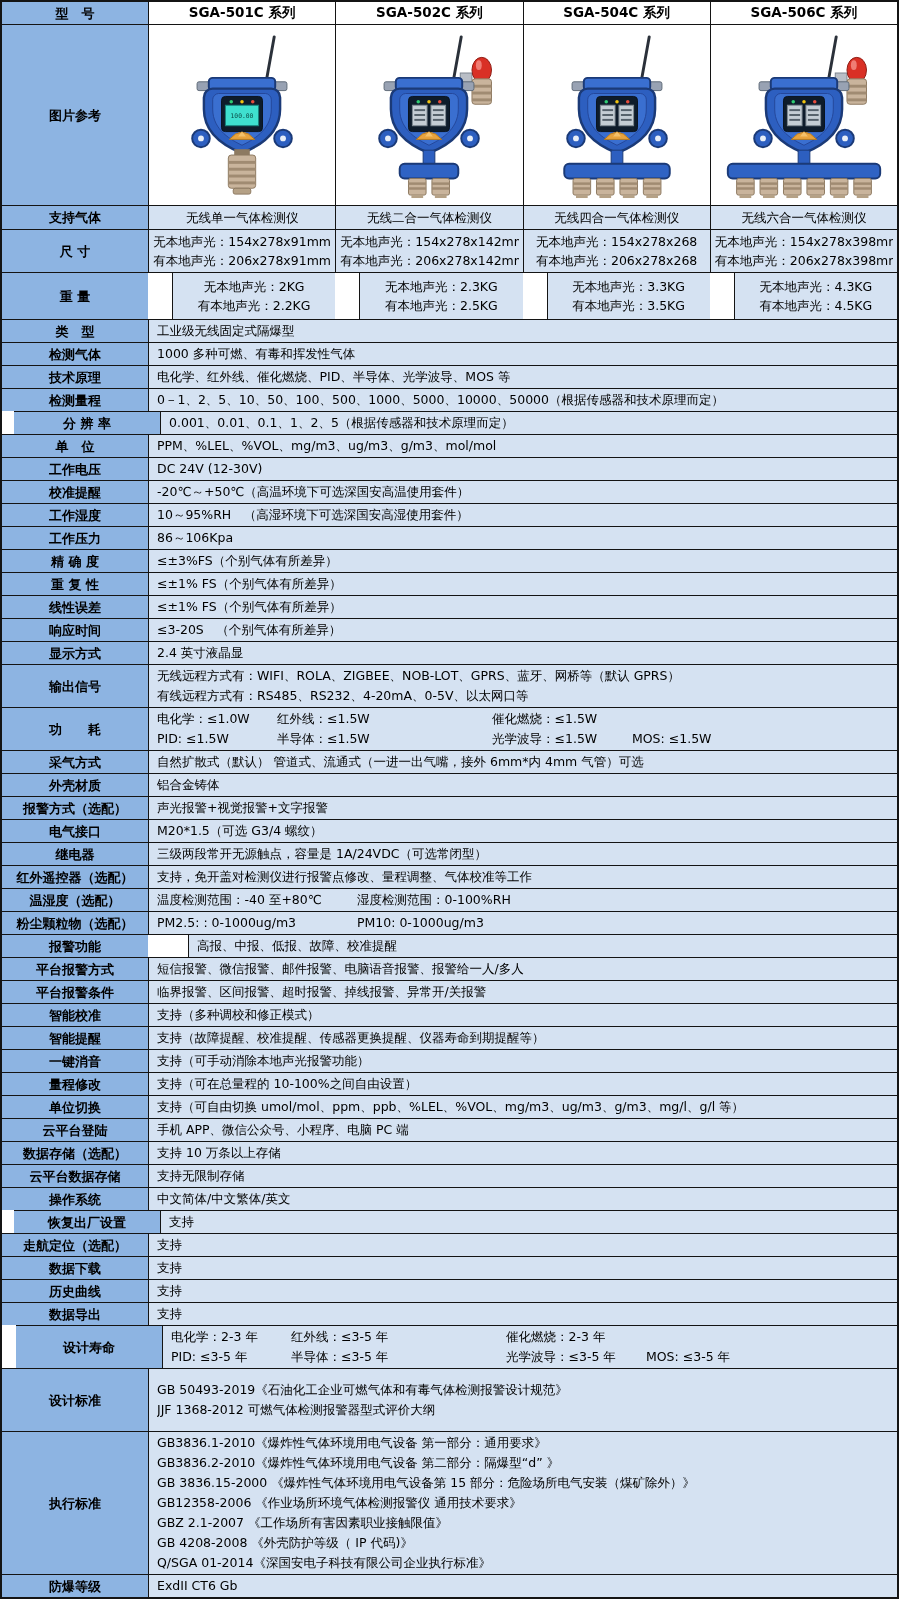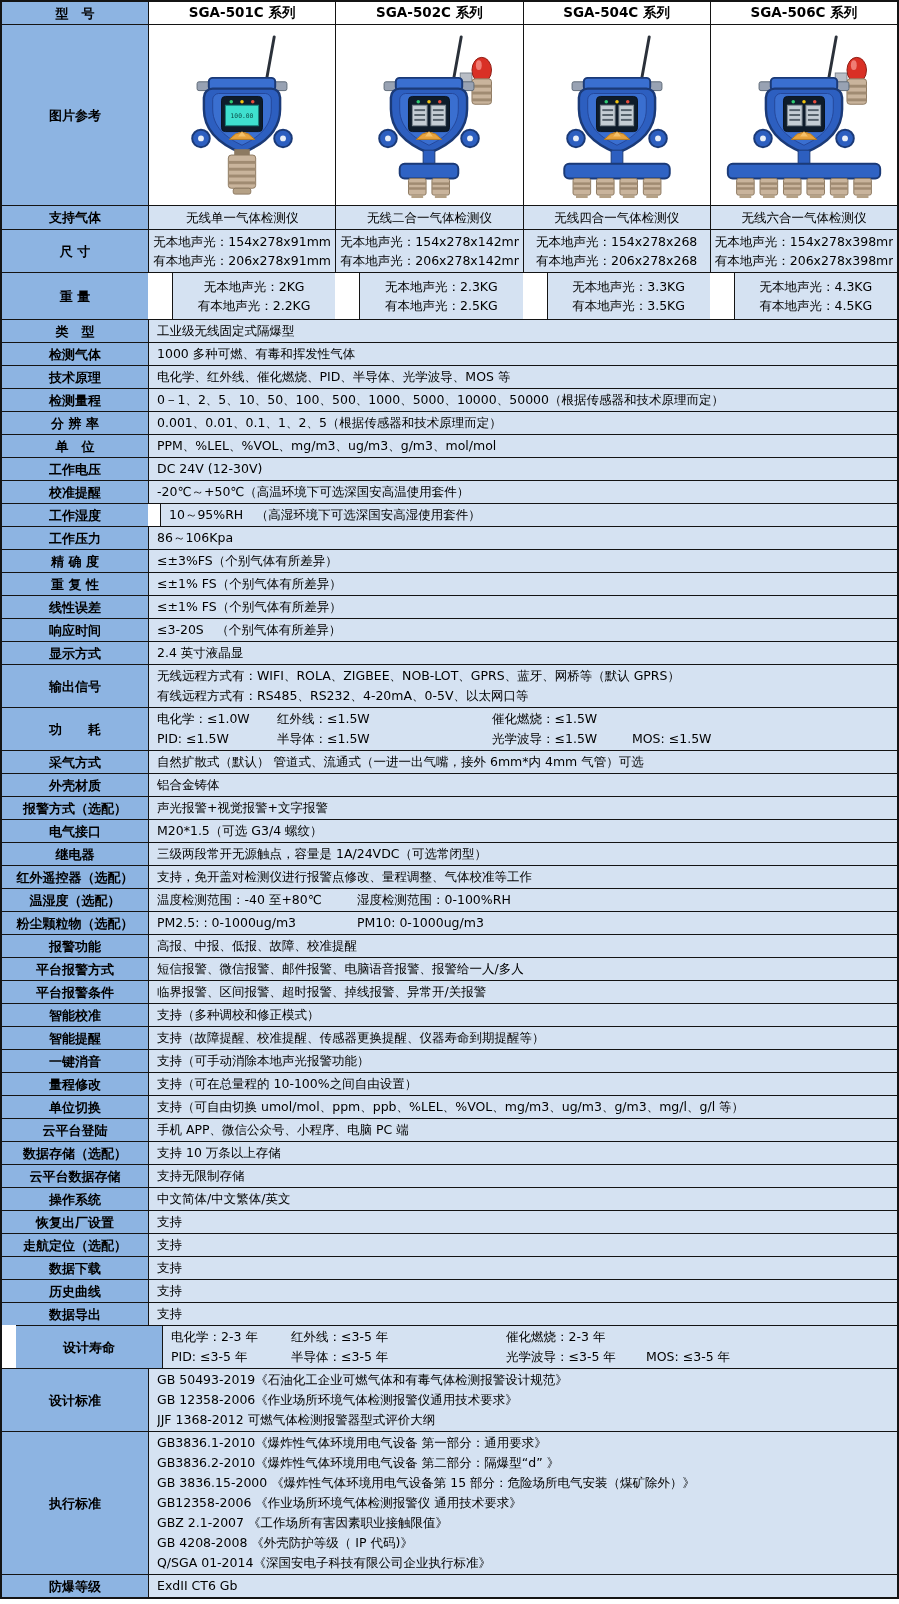--- a/index.html
+++ b/index.html
@@ -330,21 +330,21 @@
       <div class="cell value">
         <div class="line">电化学、红外线、催化燃烧、PID、半导体、光学波导、MOS 等</div>
       </div>
     </div>
     <div class="row cols2" style="min-height: 20px;">
       <div class="cell label">检测量程</div>
       <div class="cell value">
         <div class="line">0－1、2、5、10、50、100、500、1000、5000、10000、50000（根据传感器和技术原理而定）</div>
       </div>
     </div>
-    <div class="row cols2" style="min-height: 20px;">
+    <div class="row cols2" style="min-height: 20px; margin-left: 12px;">
       <div class="cell label">分 辨 率</div>
       <div class="cell value">
         <div class="line">0.001、0.01、0.1、1、2、5（根据传感器和技术原理而定）</div>
       </div>
     </div>
     <div class="row cols2" style="min-height: 20px;">
       <div class="cell label">单　位</div>
       <div class="cell value">
         <div class="line">PPM、%LEL、%VOL、mg/m3、ug/m3、g/m3、mol/mol</div>
       </div>
@@ -354,21 +354,21 @@
       <div class="cell value">
         <div class="line">DC 24V (12-30V)</div>
       </div>
     </div>
     <div class="row cols2" style="min-height: 20px;">
       <div class="cell label">校准提醒</div>
       <div class="cell value">
         <div class="line">-20℃～+50℃（高温环境下可选深国安高温使用套件）</div>
       </div>
     </div>
-    <div class="row cols2" style="min-height: 20px; gap: 12px;">
+    <div class="row cols2" style="min-height: 20px;">
       <div class="cell label">工作湿度</div>
       <div class="cell value">
         <div class="line">10～95%RH　（高湿环境下可选深国安高湿使用套件）</div>
       </div>
     </div>
     <div class="row cols2" style="min-height: 20px;">
       <div class="cell label">工作压力</div>
       <div class="cell value">
         <div class="line">86～106Kpa</div>
       </div>
@@ -473,21 +473,21 @@
     </div>
     <div class="row cols2" style="min-height: 20px;">
       <div class="cell label">粉尘颗粒物（选配）</div>
       <div class="cell value">
         <div class="line seg">
           <span style="min-width: 200px;">PM2.5: : 0-1000ug/m3</span>
           <span>PM10: 0-1000ug/m3</span>
         </div>
       </div>
     </div>
-    <div class="row cols2" style="min-height: 20px;">
+    <div class="row cols2" style="min-height: 20px; gap: 40px;">
       <div class="cell label">报警功能</div>
       <div class="cell value">
         <div class="line">高报、中报、低报、故障、校准提醒</div>
       </div>
     </div>
     <div class="row cols2" style="min-height: 20px;">
       <div class="cell label">平台报警方式</div>
       <div class="cell value">
         <div class="line">短信报警、微信报警、邮件报警、电脑语音报警、报警给一人/多人</div>
       </div>
@@ -545,21 +545,21 @@
       <div class="cell value">
         <div class="line">支持无限制存储</div>
       </div>
     </div>
     <div class="row cols2" style="min-height: 20px;">
       <div class="cell label">操作系统</div>
       <div class="cell value">
         <div class="line">中文简体/中文繁体/英文</div>
       </div>
     </div>
-    <div class="row cols2" style="min-height: 20px;">
+    <div class="row cols2" style="min-height: 20px; margin-left: 12px;">
       <div class="cell label">恢复出厂设置</div>
       <div class="cell value">
         <div class="line">支持</div>
       </div>
     </div>
     <div class="row cols2" style="min-height: 20px;">
       <div class="cell label">走航定位（选配）</div>
       <div class="cell value">
         <div class="line">支持</div>
       </div>
@@ -595,21 +595,20 @@
           <span style="min-width: 215px;">半导体：≤3-5 年</span>
           <span style="min-width: 140px;">光学波导：≤3-5 年</span>
           <span>MOS: ≤3-5 年</span>
         </div>
       </div>
     </div>
     <div class="row cols2" style="min-height: 62px;">
       <div class="cell label">设计标准</div>
       <div class="cell value">
         <div class="line">GB 50493-2019《石油化工企业可燃气体和有毒气体检测报警设计规范》</div>
-        <div class="line">GB 12358-2006《作业场所环境气体检测报警仪通用技术要求》</div>
         <div class="line">JJF 1368-2012 可燃气体检测报警器型式评价大纲</div>
       </div>
     </div>
     <div class="row cols2" style="min-height: 142px;">
       <div class="cell label">执行标准</div>
       <div class="cell value">
         <div class="line">GB3836.1-2010《爆炸性气体环境用电气设备 第一部分：通用要求》</div>
         <div class="line">GB3836.2-2010《爆炸性气体环境用电气设备 第二部分：隔爆型“d” 》</div>
         <div class="line">GB 3836.15-2000 《爆炸性气体环境用电气设备第 15 部分：危险场所电气安装（煤矿除外）》</div>
         <div class="line">GB12358-2006 《作业场所环境气体检测报警仪 通用技术要求》</div>

